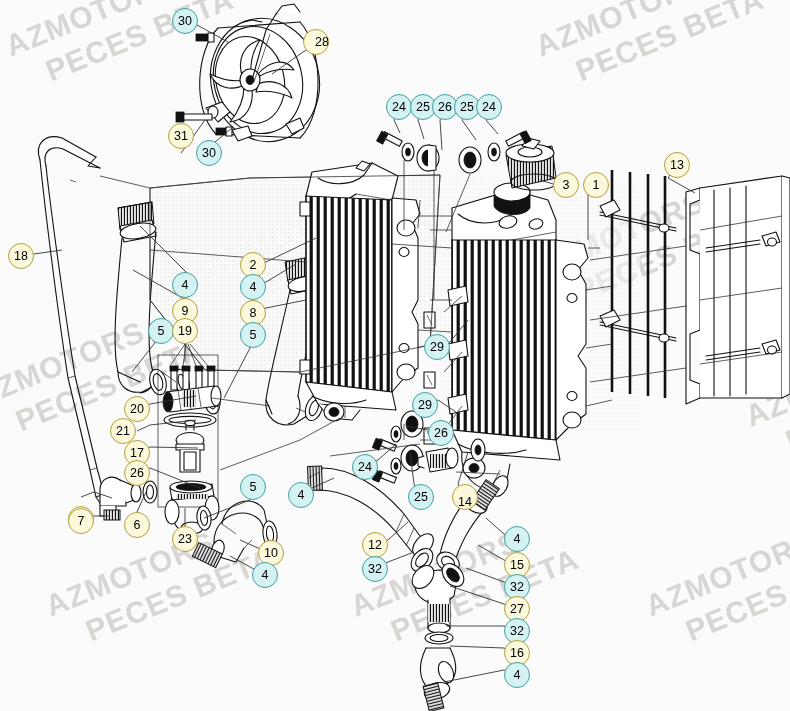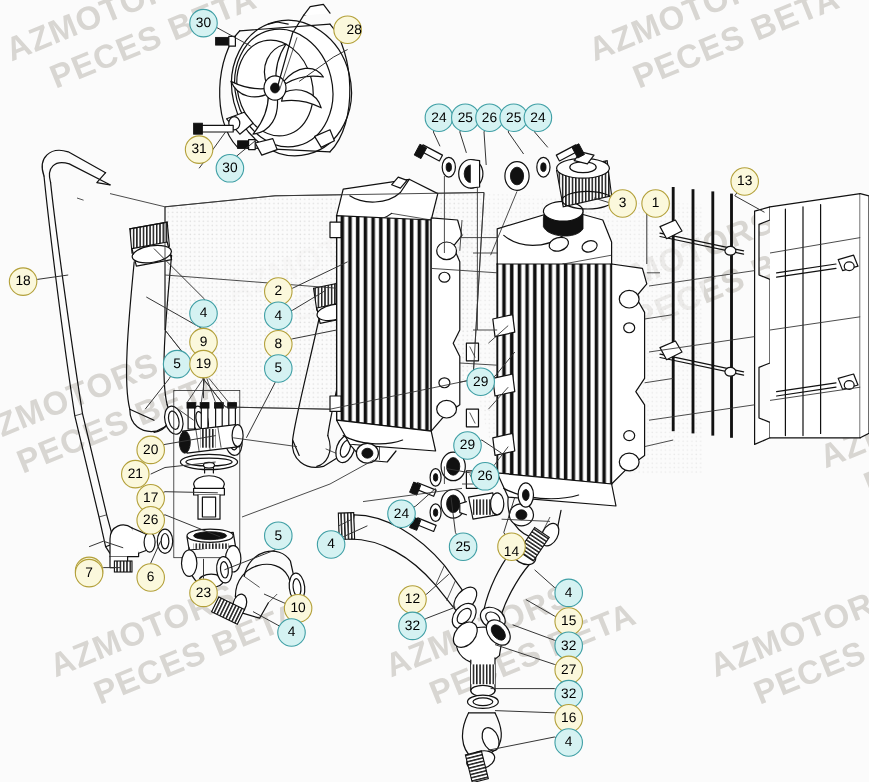--- a/index.html
+++ b/index.html
@@ -573,21 +573,21 @@
         <polyline points="517,631 504,626 446,626"></polyline>
         <polyline points="517,653 504,648 450,646"></polyline>
         <polyline points="517,675 504,670 444,682"></polyline>
       </g>
   </svg>
 
   <div id="callout-layer">
       <div class="callout c" style="left: 172px; top: 8px;">
         <span>30</span>
       </div>
-      <div class="callout y" style="left: 303px; top: 14px; padding-left: 12px;">
+      <div class="callout y" style="left: 303px; top: 29px; padding-left: 12px;">
         <span>28</span>
       </div>
       <div class="callout y" style="left: 168px; top: 123px;">
         <span>31</span>
       </div>
       <div class="callout c" style="left: 196px; top: 140px;">
         <span>30</span>
       </div>
       <div class="callout c" style="left: 386px; top: 94px;">
         <span>24</span>

